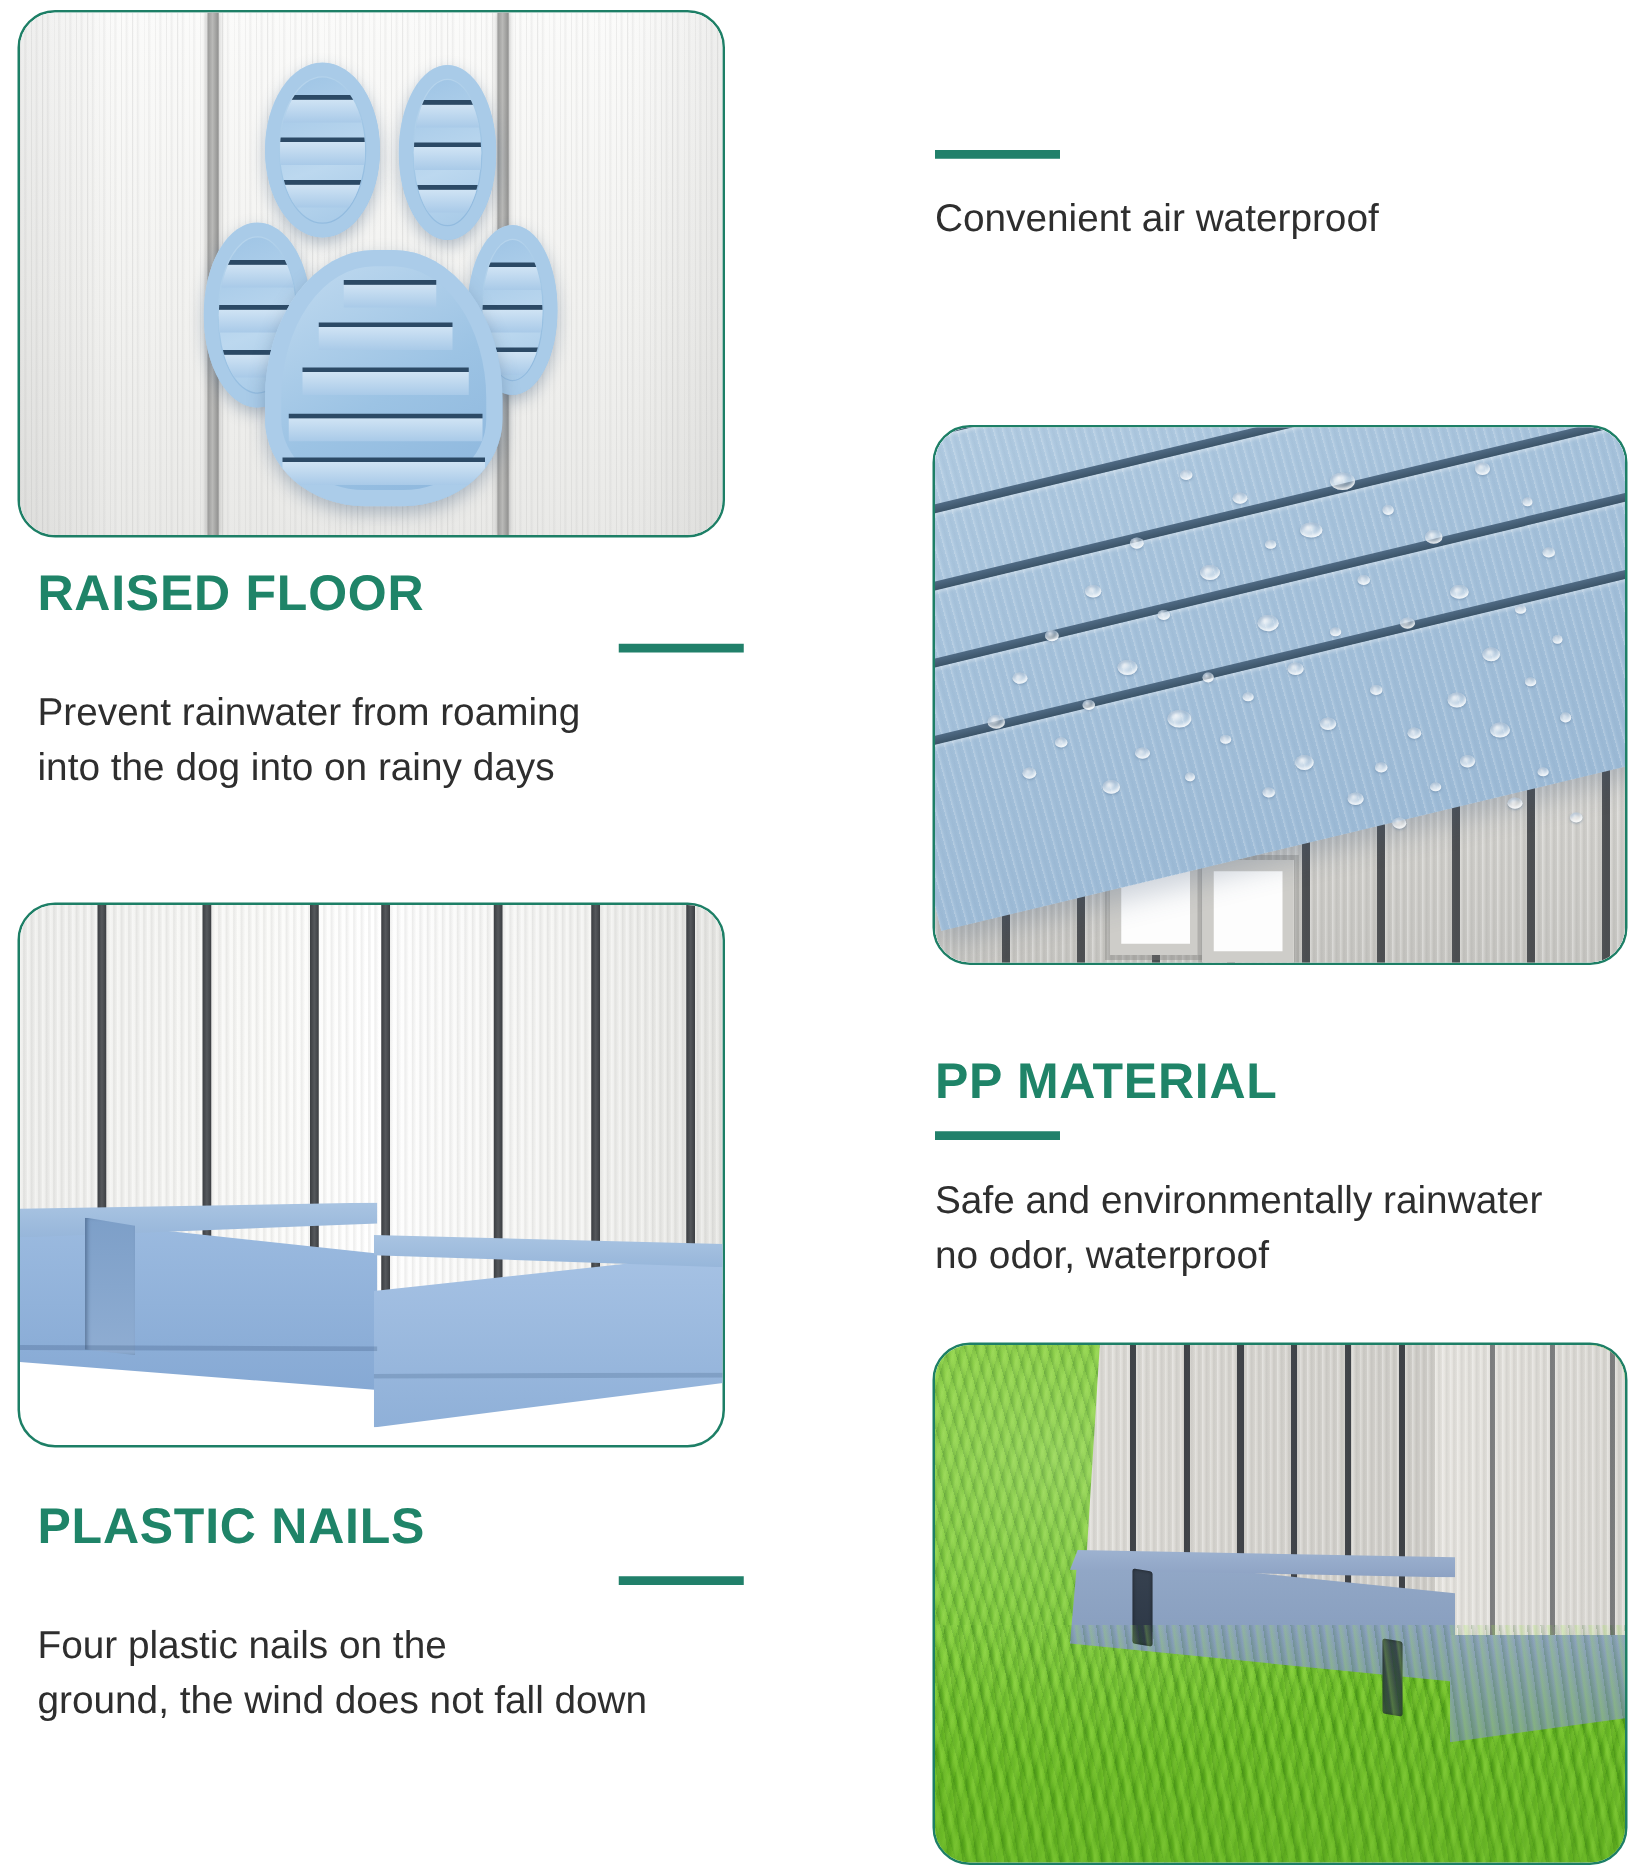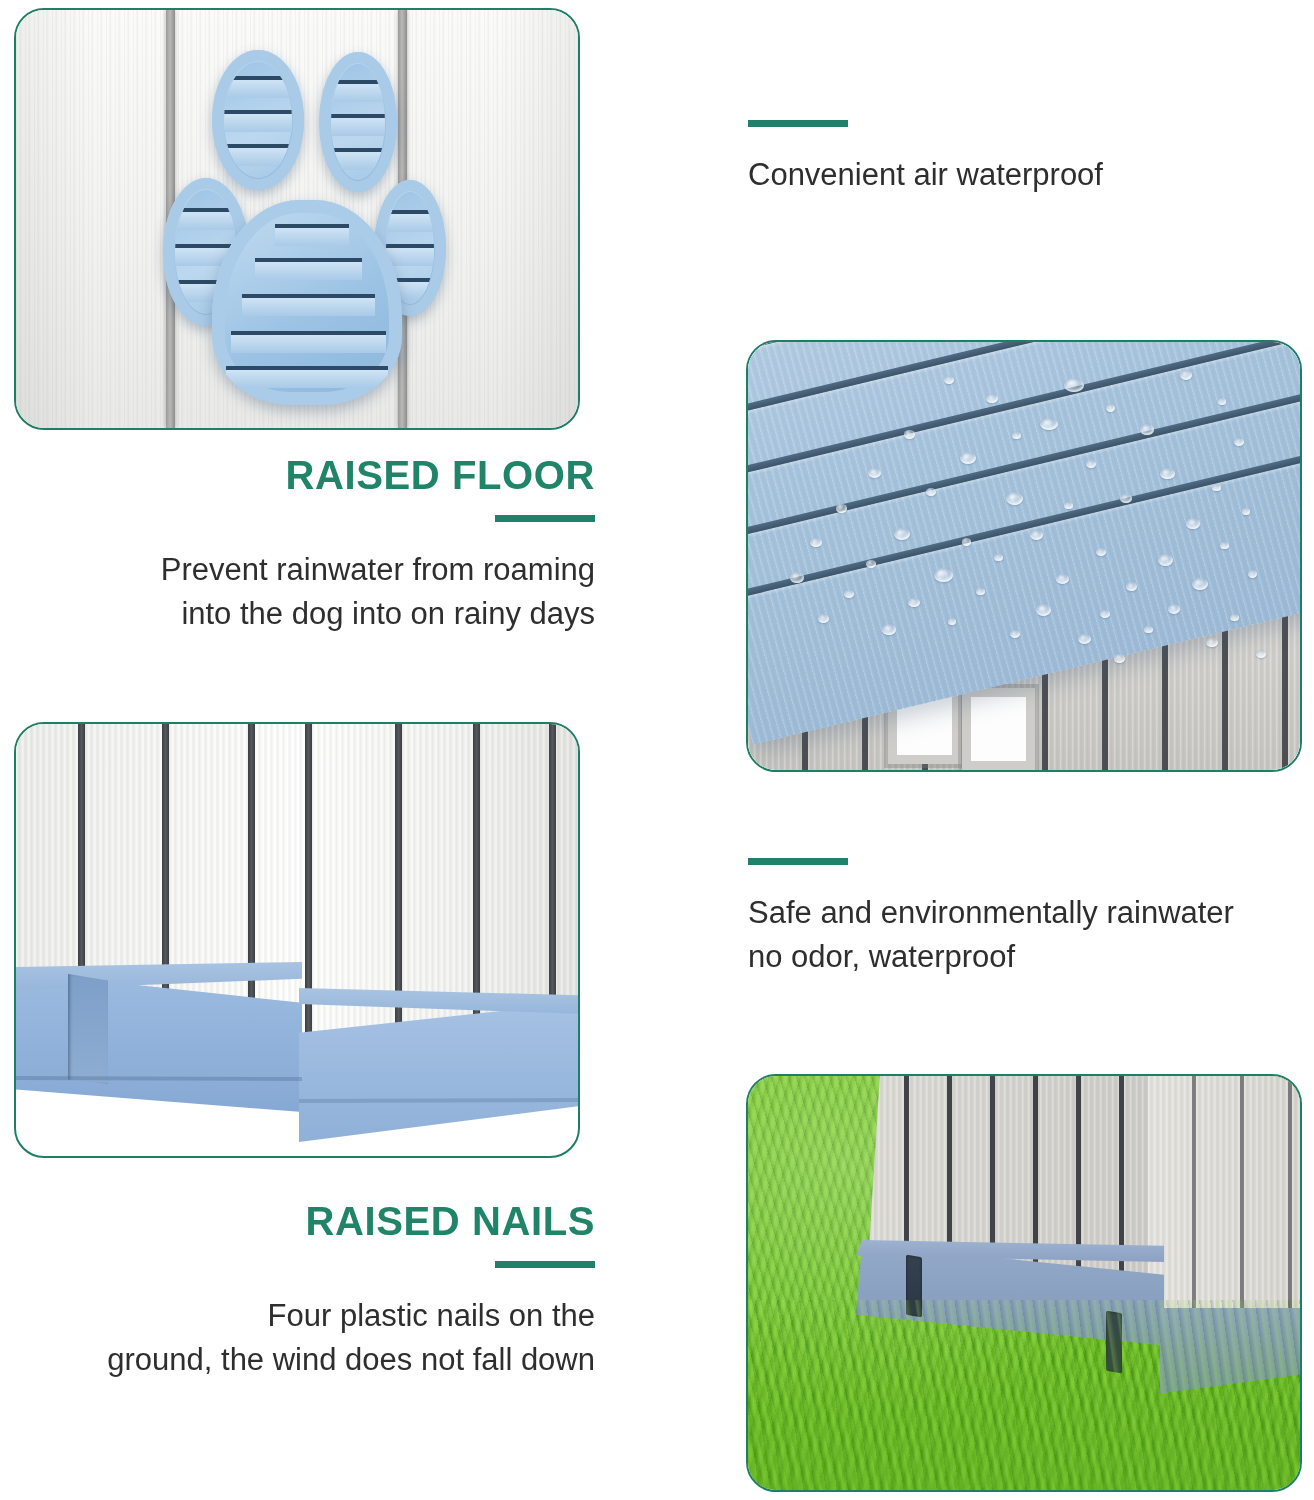--- a/index.html
+++ b/index.html
@@ -42,21 +42,21 @@
     margin-top:16px;
     margin-bottom:26px;
   }
   .body{
     color:#2e2e2e;
     font-size:31px;
     line-height:1.42;
     margin:0;
     white-space:pre-line;
   }
-  .align-right{text-align:right;}
+  .align-right{}
   .align-right .rule{margin-left:auto;}
   .align-left{text-align:left;}
 
   
   #p1{left:14px;top:8px;width:566px;height:422px;}
   .siding-white{
     position:absolute;inset:0;
     background:
       linear-gradient(90deg,rgba(0,0,0,.05) 0%,rgba(0,0,0,0) 14%,rgba(0,0,0,0) 86%,rgba(0,0,0,.05) 100%),
       repeating-linear-gradient(90deg,
@@ -406,27 +406,28 @@
            clip-path:polygon(0 0,100% 6%,100% 100%,0 96%);"></div>
 
       <div style="position:absolute;left:0;top:352px;width:286px;height:5px;background:rgba(50,80,120,.25);
            clip-path:polygon(0 0,100% 22%,100% 100%,0 78%);"></div>
       <div style="position:absolute;left:283px;top:374px;width:285px;height:5px;background:rgba(50,80,120,.22);
            clip-path:polygon(0 22%,100% 0,100% 78%,0 100%);"></div>
     </div>
   </div>
 
   <div class="txtblock align-right" id="t3">
-    <h2 class="heading">RAISED NAILS</h2>
+    <h2 class="heading">PLASTIC NAILS</h2>
     <div class="rule"></div>
     <p class="body">Four plastic nails on the
 ground, the wind does not fall down</p>
   </div>
 
   <div class="txtblock align-left" id="t4">
+    <h2 class="heading">PP MATERIAL</h2>
     <div class="rule"></div>
     <p class="body">Safe and environmentally rainwater
 no odor, waterproof</p>
   </div>
 
   <div class="panel" id="p4">
     <div class="scene">
       <div class="grass"></div>
 
       <div class="house-wall" style="left:118px;top:-10px;width:290px;height:230px;

